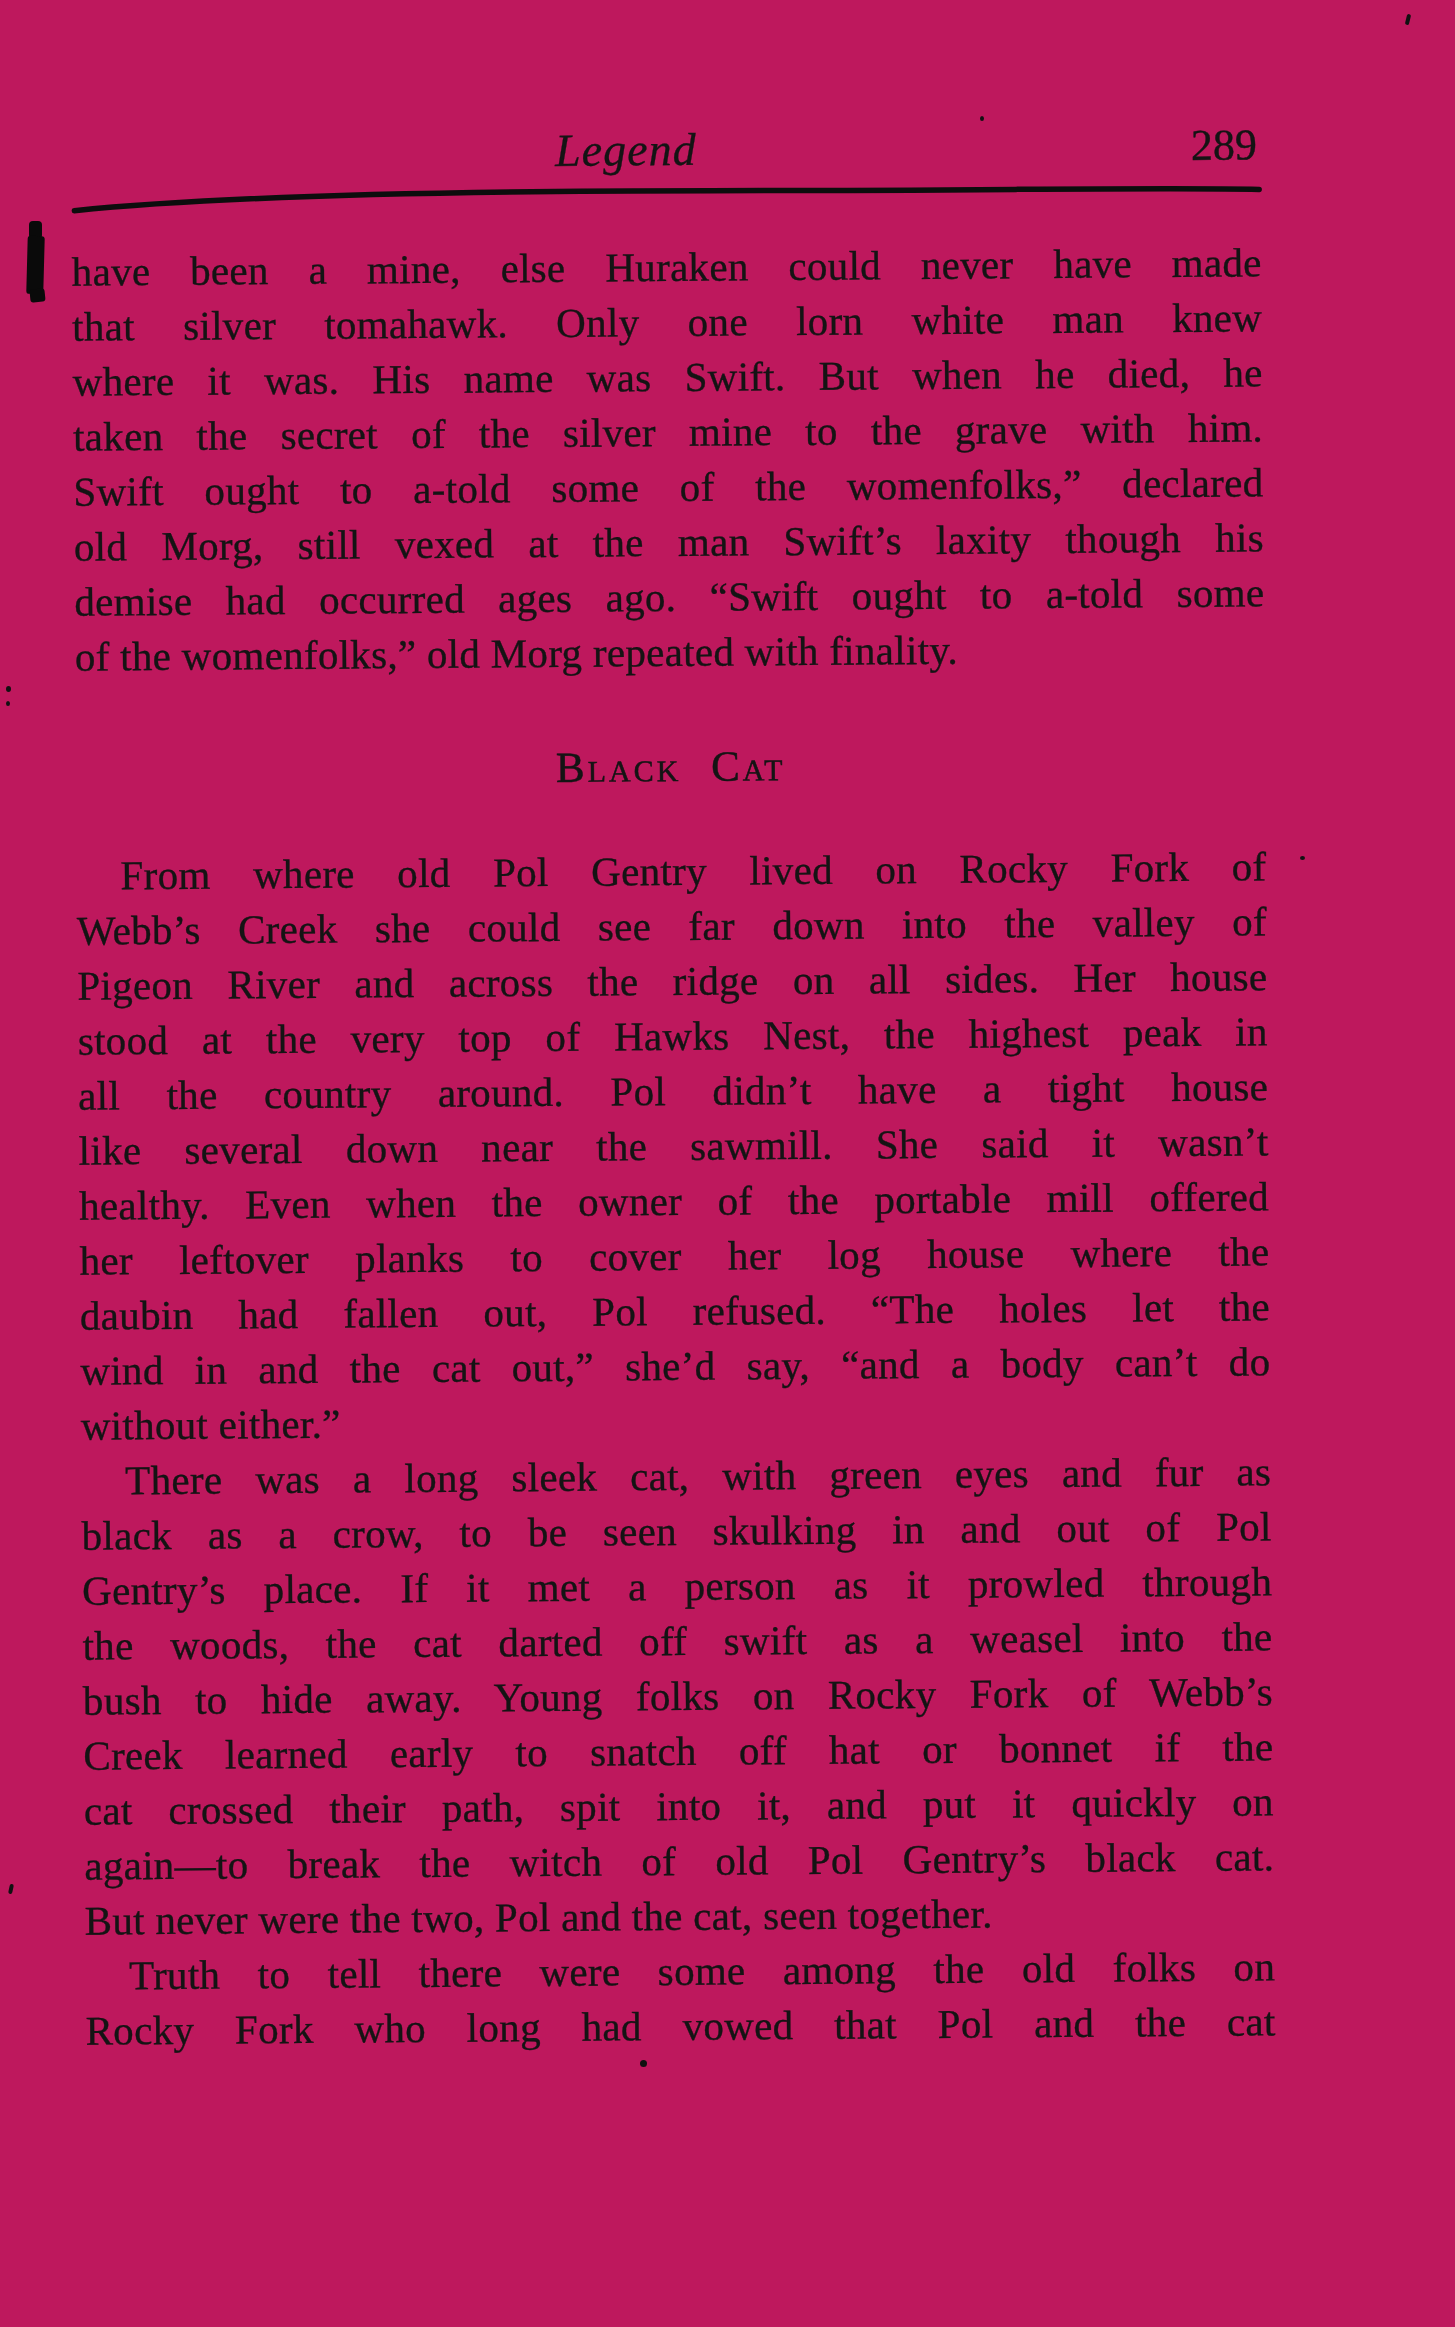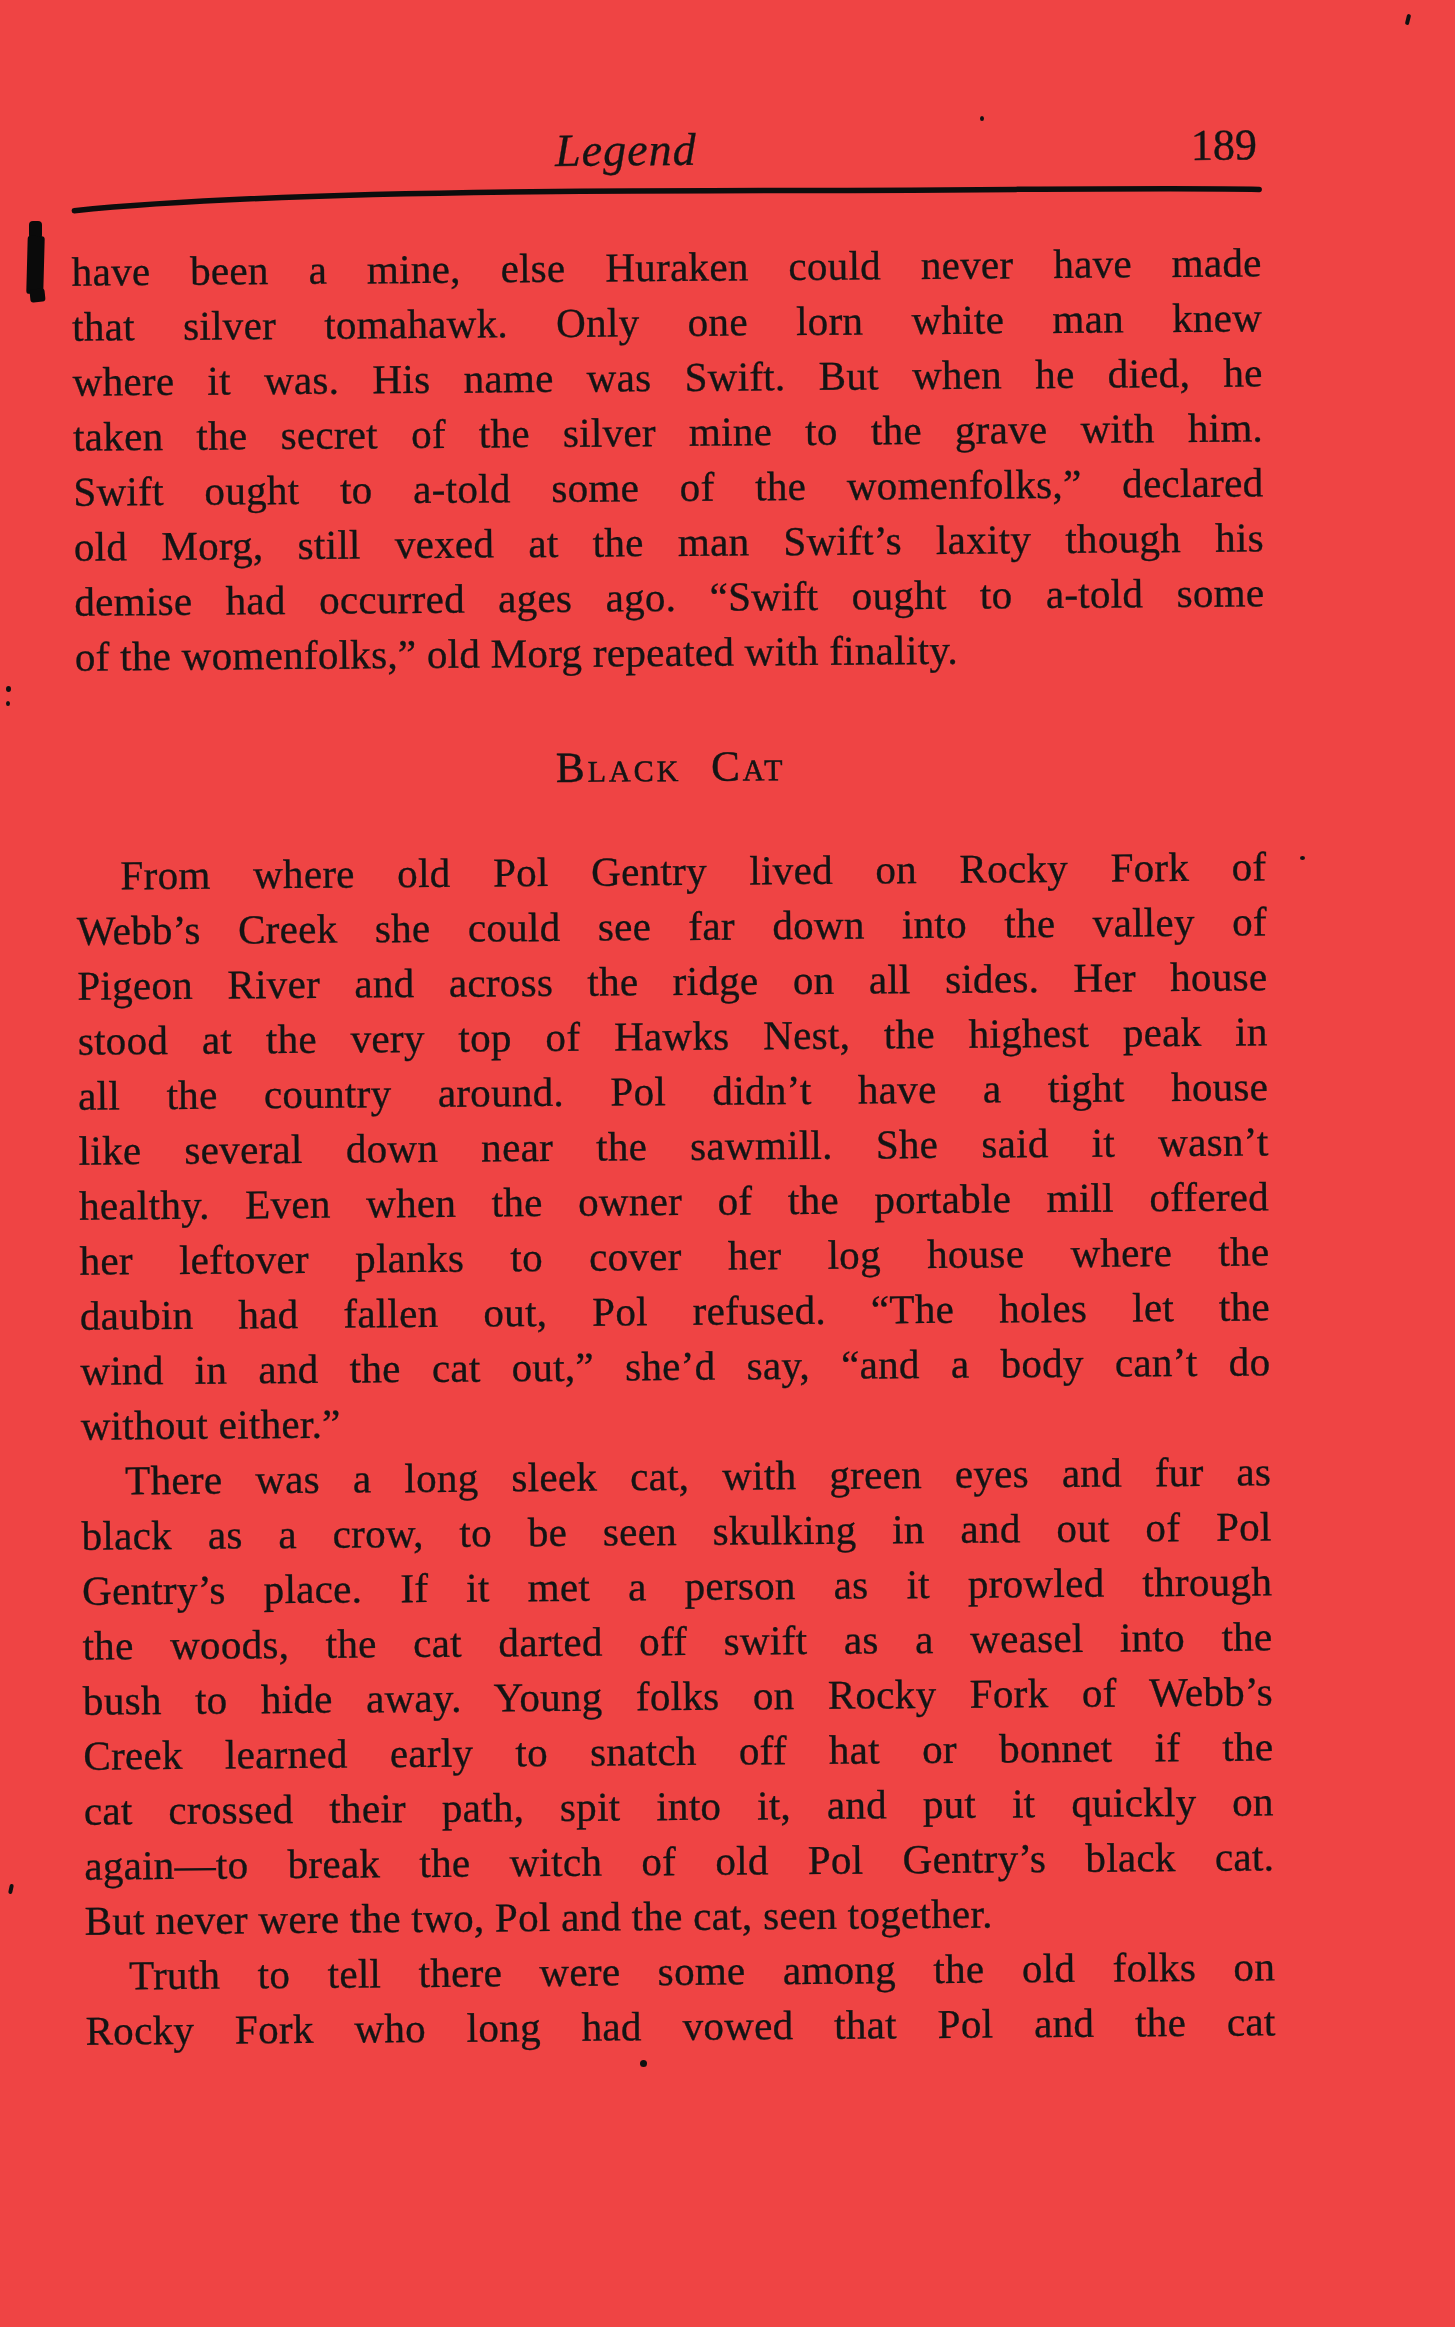--- a/index.html
+++ b/index.html
@@ -1,19 +1,19 @@
 <!DOCTYPE html>
 <html><head>
 <meta charset="utf-8">
 <style>
   html,body{margin:0;padding:0;background:#ffffff;}
   .page{
     position:relative;
     width:1455px;height:2327px;
-    background:#ef4444;
+    background:#be185d;
     color:#141414;
     font-family:"Liberation Serif","DejaVu Serif",serif;
     overflow:hidden;
   }
   .content{
     position:absolute;left:72px;top:0;width:1190px;height:2327px;
     transform:rotate(-0.45deg);
     transform-origin:600px 300px;
   }
   
@@ -76,21 +76,21 @@
   <div class="speck sp3"></div>
   <div class="speck sp4"></div>
   <div class="speck sp5"></div>
   <div class="speck sp6"></div>
   <div class="speck sp7"></div>
 
   <div class="content">
 
     <div class="hdr">
       <div class="hdr-title">Legend</div>
-      <div class="hdr-num">189</div>
+      <div class="hdr-num">289</div>
     </div>
 
     <svg class="rule" width="1192" height="26" viewBox="0 0 1192 26">
       <path d="M3,20 C140,7 360,3 640,5 C920,7 1090,5 1188,8" fill="none" stroke="#0d0d0d" stroke-width="5.5" stroke-linecap="round"></path>
     </svg>
 
     <div class="bodytext">
 
       <div>
         <div class="ln">have been a mine, else Huraken could never have made</div>

